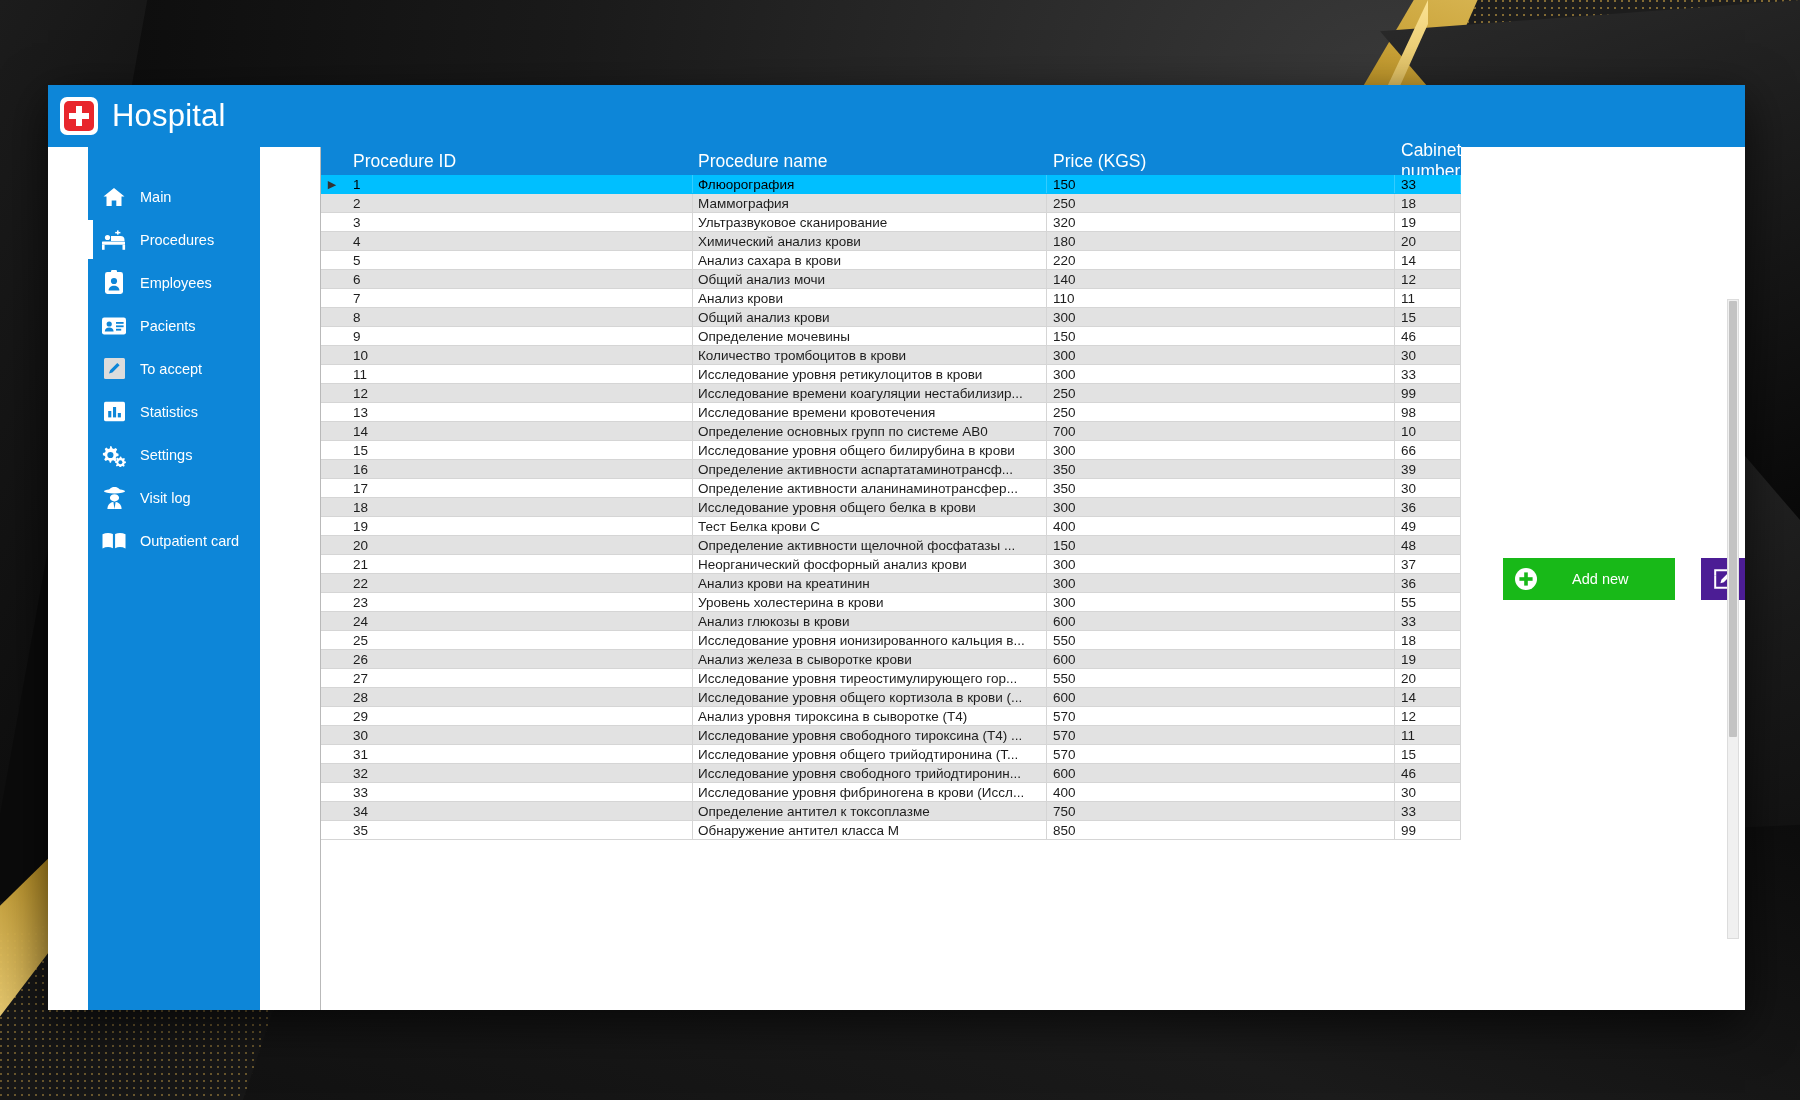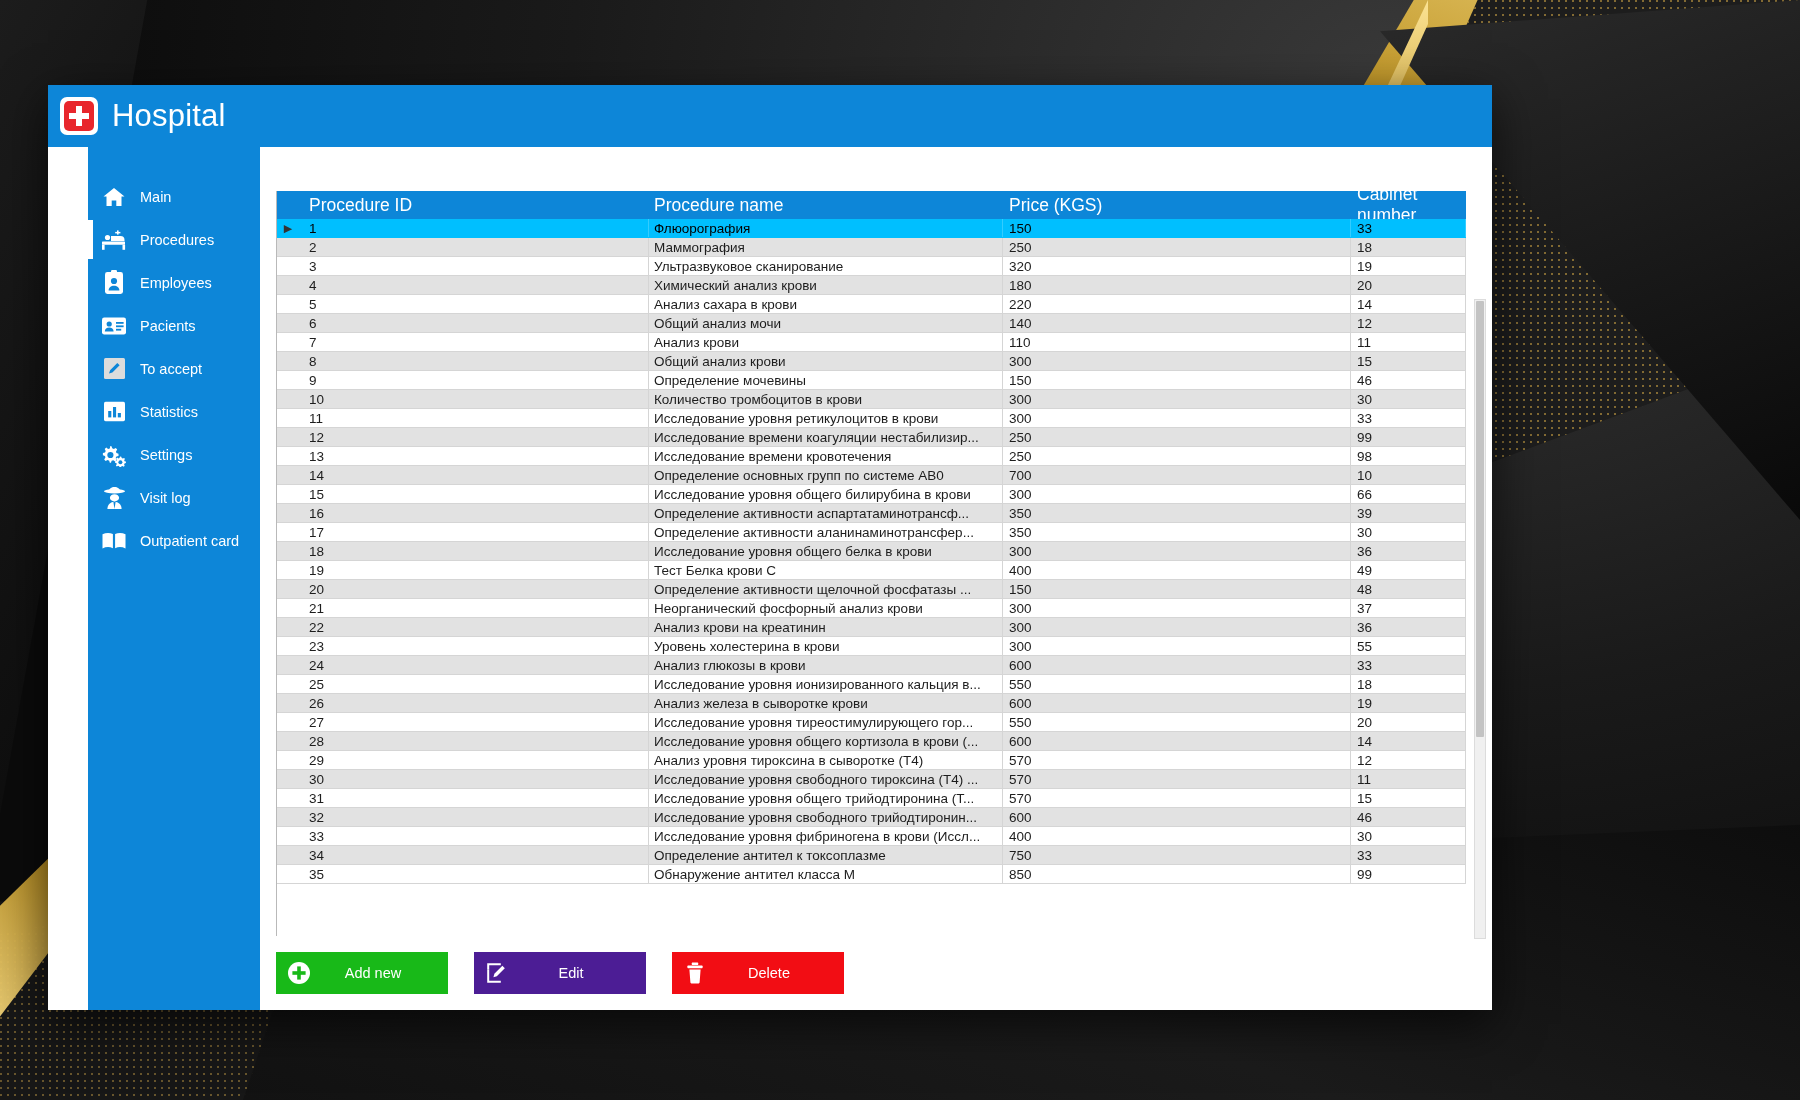--- a/index.html
+++ b/index.html
@@ -76,21 +76,21 @@
     left: 0; top: 0;
     width: 320px; height: 1100px;
     background: linear-gradient(120deg, #1c1c1c 0%, #090909 70%);
     clip-path: polygon(0% 0%, 46% 0%, 0% 74%);
   }
 
   
   #app-window {
     position: absolute;
     left: 48px; top: 85px;
-    width: 1444px; height: 925px;
+    width: 1697px; height: 925px;
     background: #ffffff;
     box-shadow: 0 14px 46px rgba(0,0,0,.65);
     display: flex;
     flex-direction: column;
     overflow: hidden;
   }
 
   
   #titlebar {
     height: 62px;
@@ -165,21 +165,21 @@
     left: 0; top: 2px;
     width: 5px; height: 39px;
     background: #ffffff;
   }
 
   
   #content {
     flex: 1;
     background: #ffffff;
     display: flex;
-    flex-direction: column;
+    flex-direction: row;
     min-width: 0;
     position: relative;
   }
   #content-pad-top { height: 44px; flex: 0 0 44px; background: #fff; }
 
   #grid-wrap {
     margin: 0 26px 0 16px;
     flex: 1;
     min-height: 0;
     display: flex;

